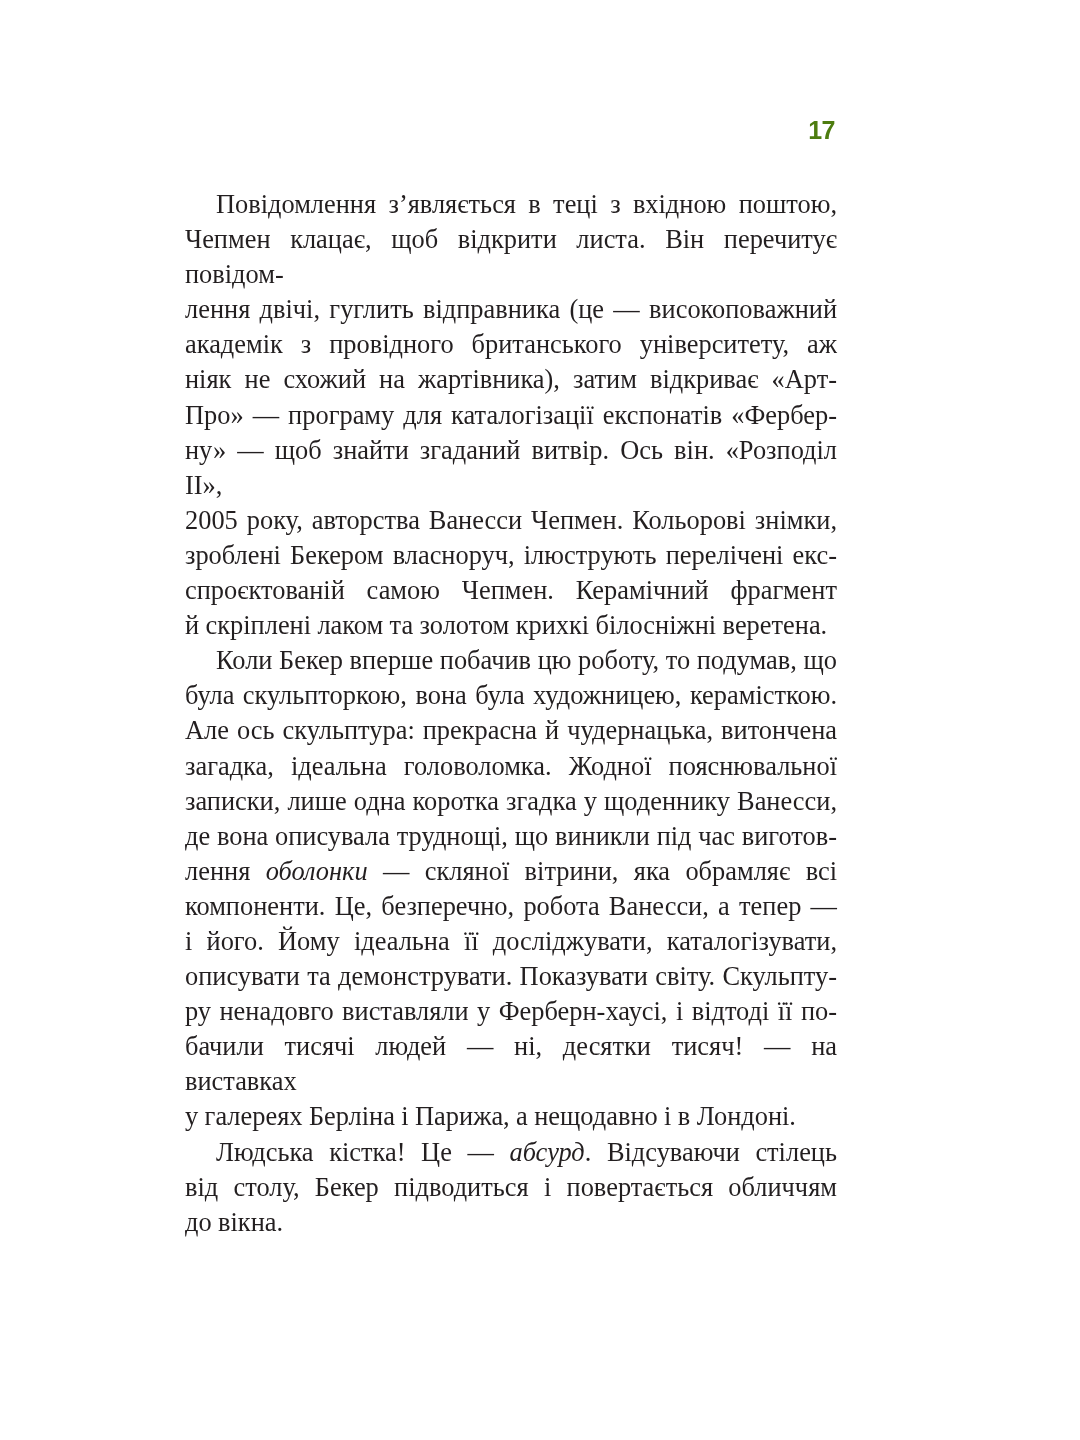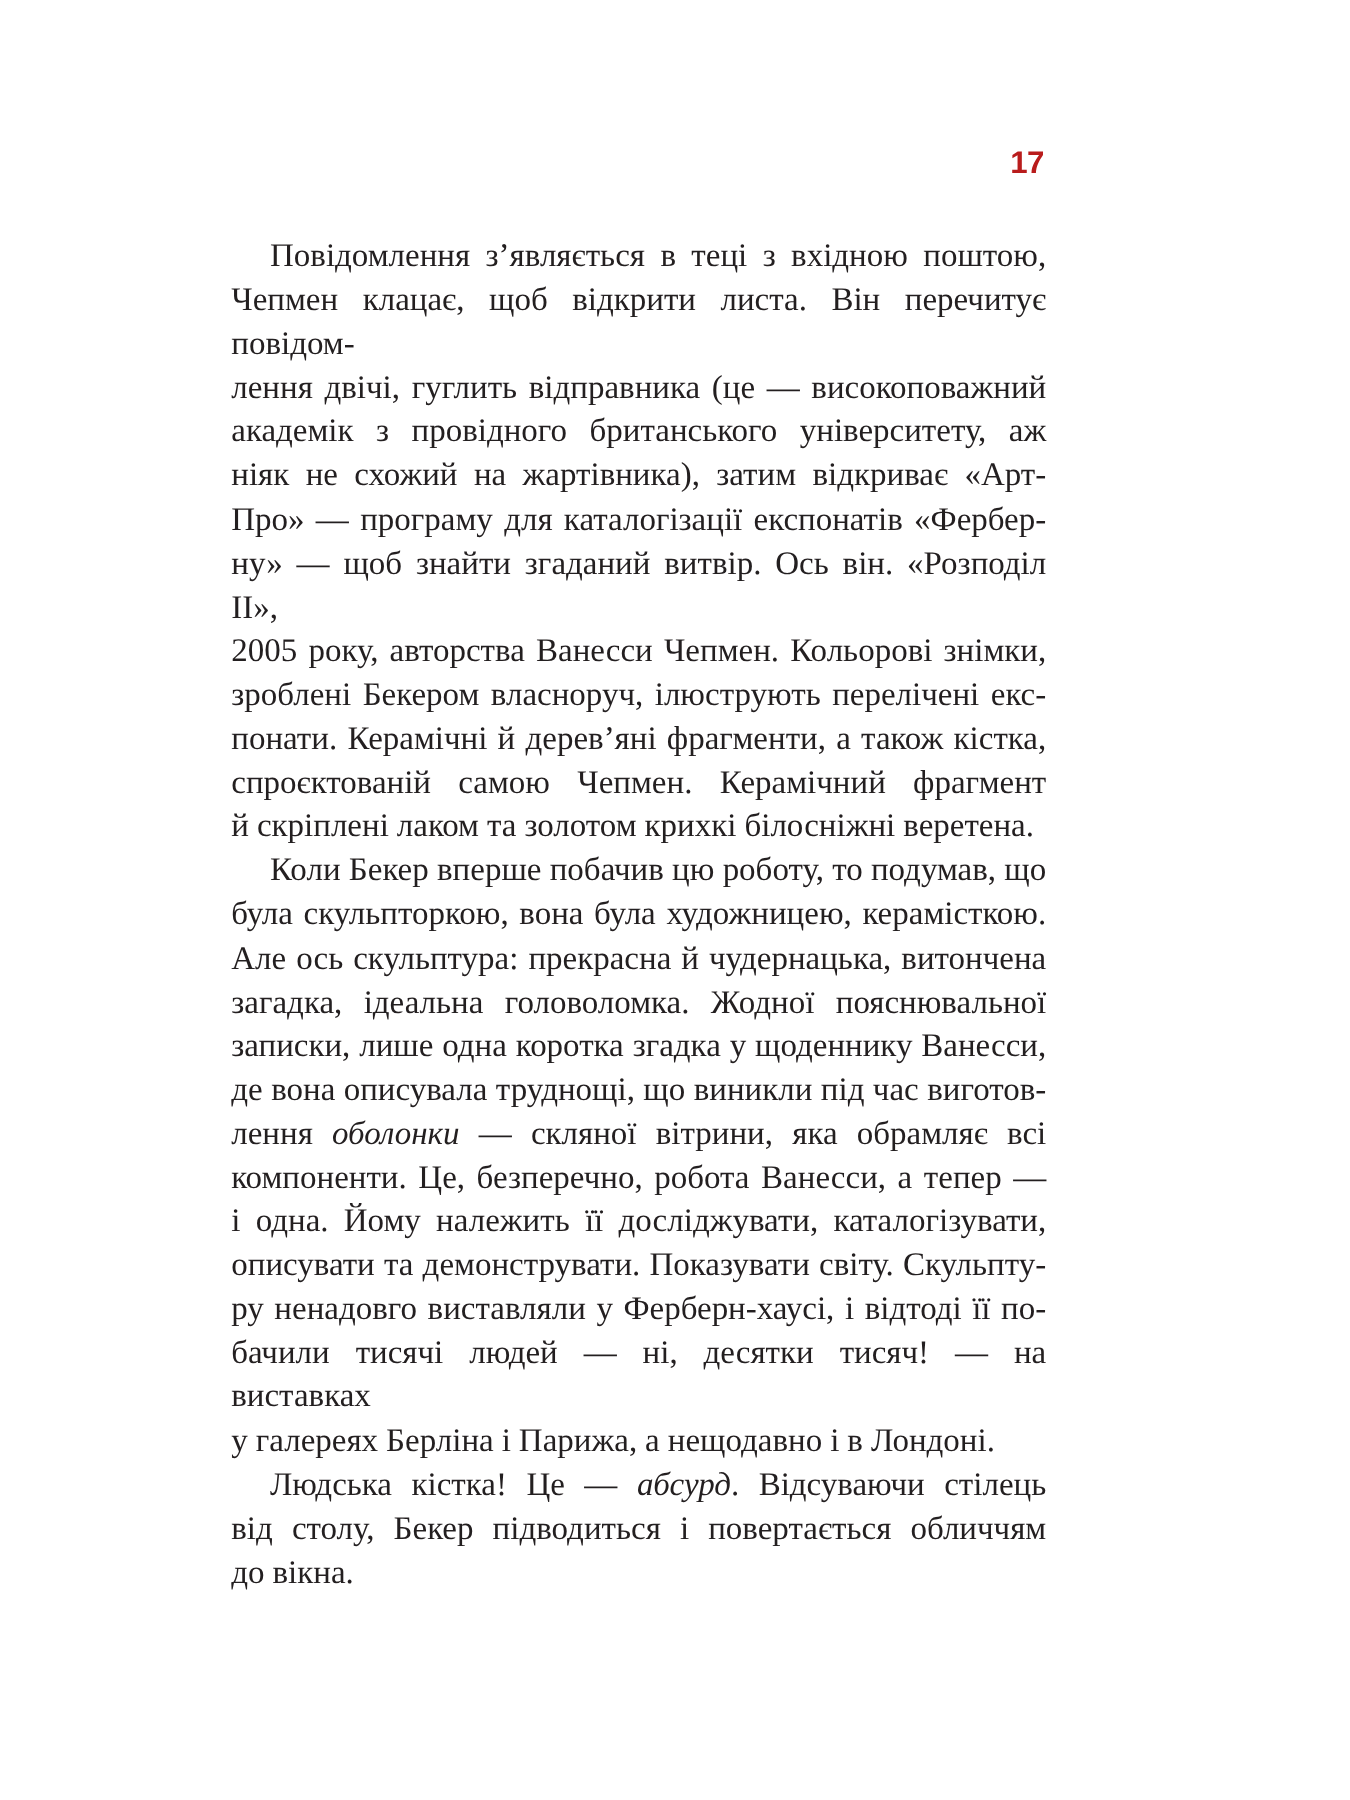--- a/index.html
+++ b/index.html
@@ -22,21 +22,21 @@
   .folio {
     position: absolute;
     top: 118px;
     left: 185px;
     width: 650px;
     text-align: right;
     font-family: "Liberation Sans", sans-serif;
     font-weight: bold;
     font-size: 25px;
     letter-spacing: -0.5px;
-    color: #b91c1c;
+    color: #4d7c0f;
     line-height: 1;
   }
 
   
   .textblock {
     position: absolute;
     top: 176px;
     left: 185px;
     width: 652px;
     font-family: "Liberation Serif", "DejaVu Serif", serif;
@@ -90,34 +90,33 @@
       <p style="text-indent: 0px;">
         <span class="line indent">Повідомлення з’являється в теці з вхідною поштою,</span>
         <span class="line">Чепмен клацає, щоб відкрити листа. Він перечитує повідом-</span>
         <span class="line">лення двічі, гуглить відправника (це — високоповажний</span>
         <span class="line">академік з провідного британського університету, аж</span>
         <span class="line">ніяк не схожий на жартівника), затим відкриває «Арт-</span>
         <span class="line">Про» — програму для каталогізації експонатів «Фербер-</span>
         <span class="line">ну» — щоб знайти згаданий витвір. Ось він. «Розподіл II»,</span>
         <span class="line">2005 року, авторства Ванесси Чепмен. Кольорові знімки,</span>
         <span class="line">зроблені Бекером власноруч, ілюструють перелічені екс-</span>
-        <span class="line">понати. Керамічні й дерев’яні фрагменти, а також кістка,</span>
         <span class="line">спроєктованій самою Чепмен. Керамічний фрагмент</span>
         <span class="line last">й скріплені лаком та золотом крихкі білосніжні веретена.</span>
       </p>
       <p style="text-indent: 0px;">
         <span class="line indent">Коли Бекер вперше побачив цю роботу, то подумав, що</span>
         <span class="line">була скульпторкою, вона була художницею, керамісткою.</span>
         <span class="line">Але ось скульптура: прекрасна й чудернацька, витончена</span>
         <span class="line">загадка, ідеальна головоломка. Жодної пояснювальної</span>
         <span class="line">записки, лише одна коротка згадка у щоденнику Ванесси,</span>
         <span class="line">де вона описувала труднощі, що виникли під час виготов-</span>
         <span class="line">лення <em>оболонки</em> — скляної вітрини, яка обрамляє всі</span>
         <span class="line">компоненти. Це, безперечно, робота Ванесси, а тепер —</span>
-        <span class="line">і одна. Йому належить її досліджувати, каталогізувати,</span>
+        <span class="line">і його. Йому ідеальна її досліджувати, каталогізувати,</span>
         <span class="line">описувати та демонструвати. Показувати світу. Скульпту-</span>
         <span class="line">ру ненадовго виставляли у Ферберн-хаусі, і відтоді її по-</span>
         <span class="line">бачили тисячі людей — ні, десятки тисяч! — на виставках</span>
         <span class="line last">у галереях Берліна і Парижа, а нещодавно і в Лондоні.</span>
       </p>
       <p style="text-indent: 0px;">
         <span class="line indent">Людська кістка! Це — <em>абсурд</em>. Відсуваючи стілець</span>
         <span class="line">від столу, Бекер підводиться і повертається обличчям</span>
         <span class="line last">до вікна.</span>
       </p>

